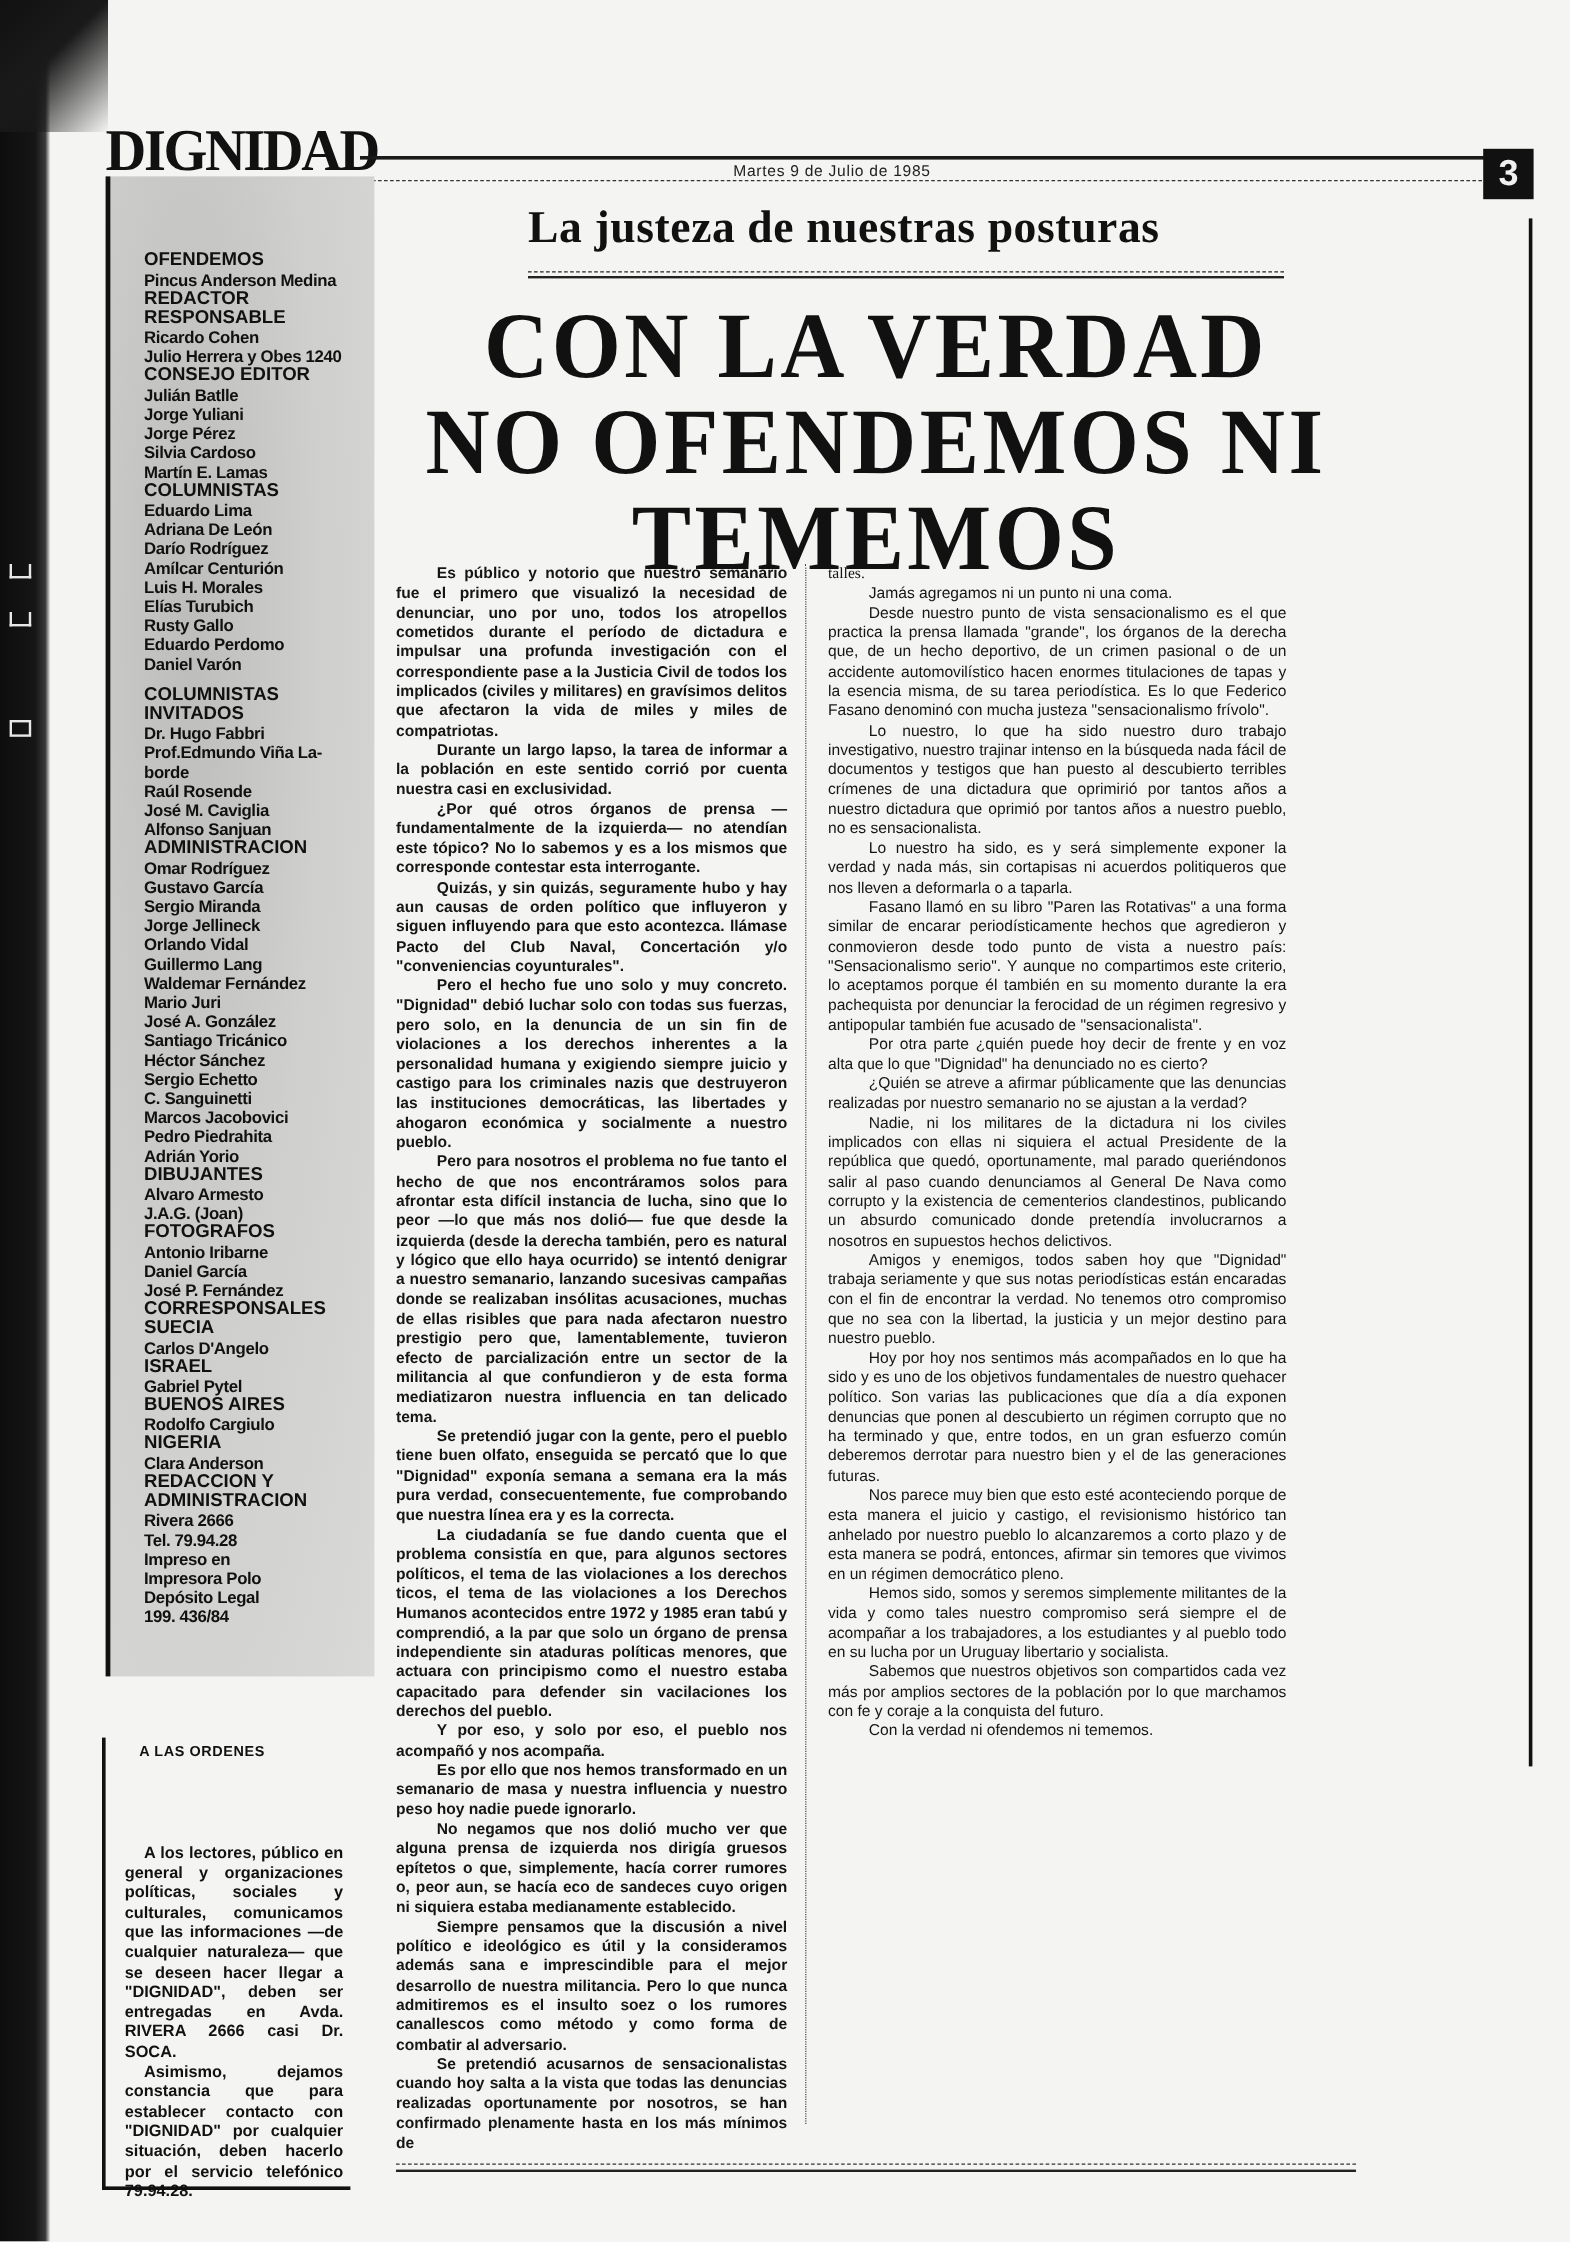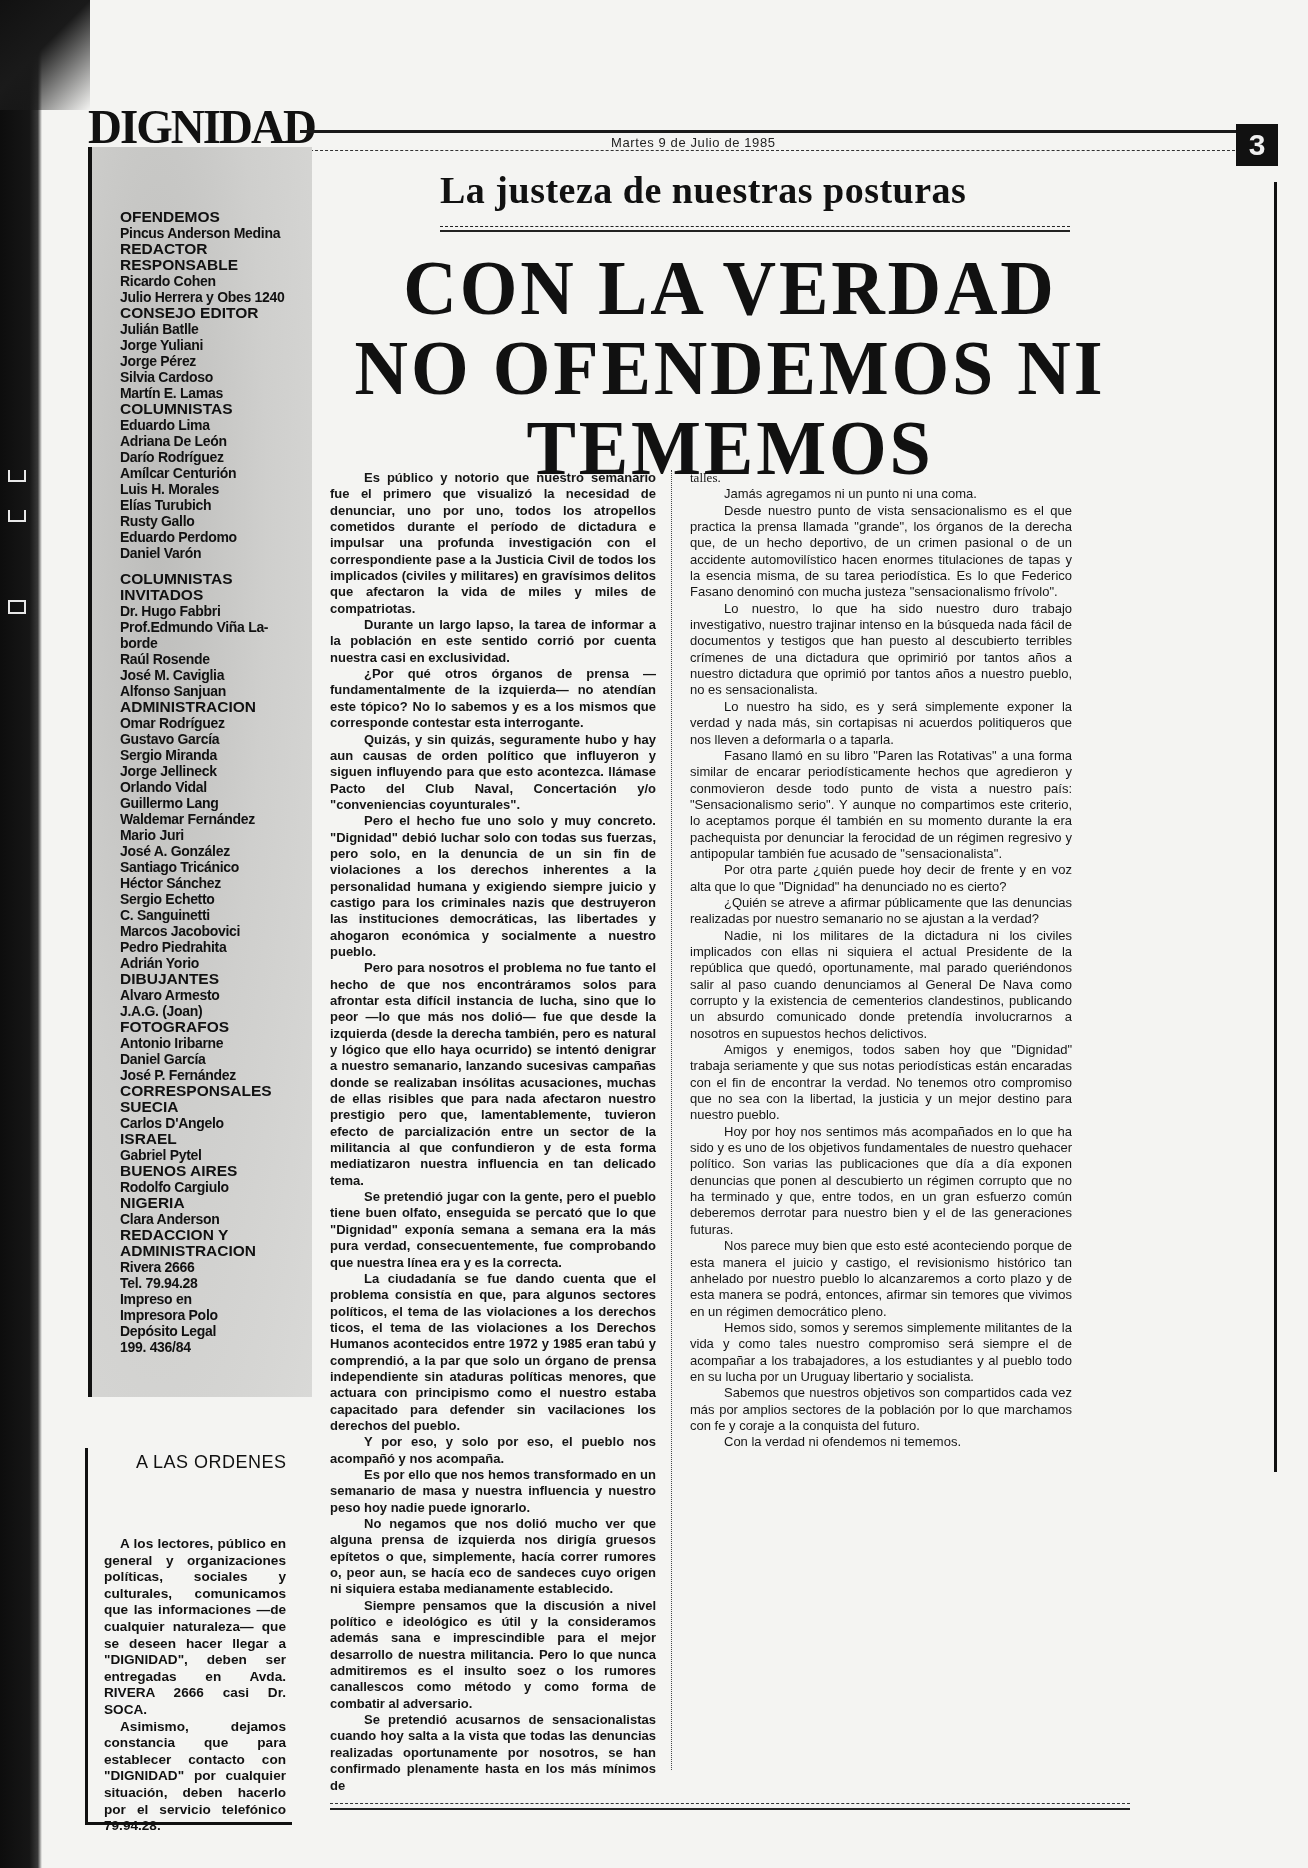--- a/index.html
+++ b/index.html
@@ -40,21 +40,21 @@
   }
   .staff-list { position:absolute; left:28px; top:62px; width:190px; }
   .staff-list div { font-weight:bold; font-size:14px; line-height:16px; white-space:nowrap; letter-spacing:-0.3px; }
   .staff-list .head { font-size:15.5px; letter-spacing:0; }
   .staff-list .gap { margin-top:10px; }
   
   .notice {
     position:absolute; left:85px; top:1448px; width:196px; height:374px;
     border-left:3px solid #111; border-bottom:3px solid #111; padding:0 8px 0 0;
   }
-  .notice-title { position:absolute; left:48px; top:4px; font-weight:normal; font-size:18px; letter-spacing:0.5px; }
+  .notice-title { position:absolute; left:28px; top:4px; font-weight:bold; font-size:12px; letter-spacing:0.5px; }
   .notice-body { position:absolute; left:16px; top:42px; width:182px; font-weight:bold; font-size:13.6px; line-height:16.6px; text-align:justify;margin-top:46px; }
   .notice-body p { margin:0; text-indent:16px; }
   
   .kicker {
     position:absolute; left:440px; top:168px; width:700px; text-align:left;
     font-family:"Liberation Serif", serif; font-weight:bold; font-size:38px; letter-spacing:0.5px;
   }
   .kicker-rule1 { position:absolute; left:440px; top:226px; width:630px; height:0; border-top:1px dashed #222; }
   .kicker-rule2 { position:absolute; left:440px; top:230px; width:630px; height:2px; background:#222; }
   .headline {

